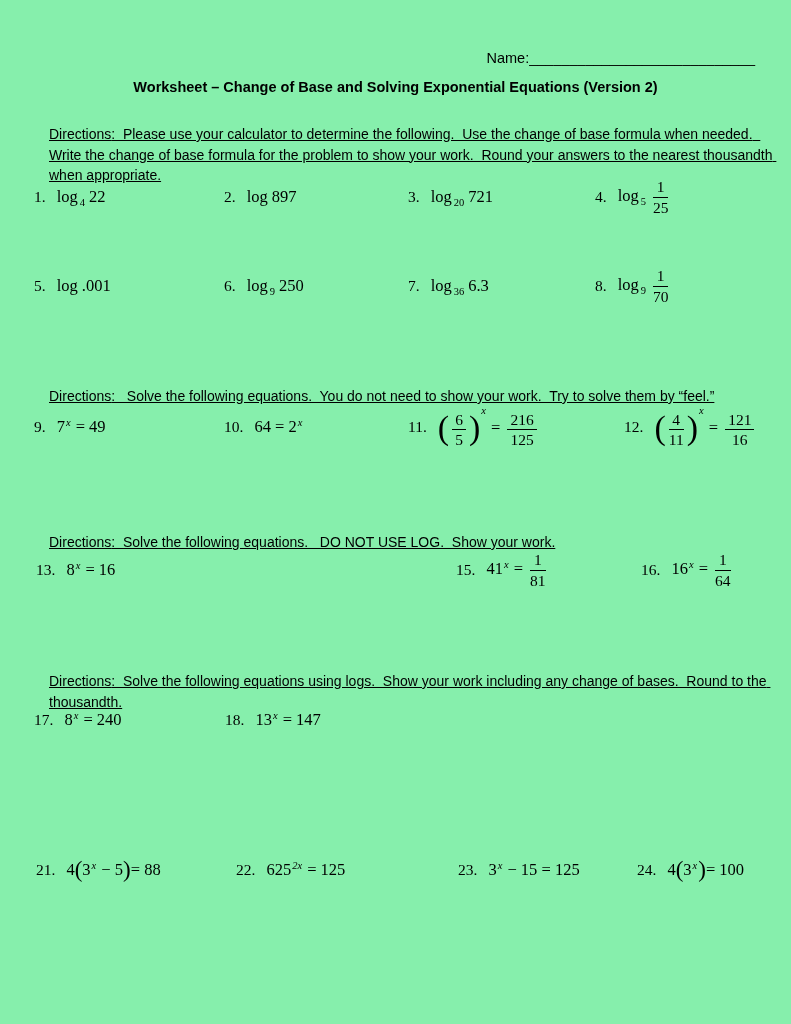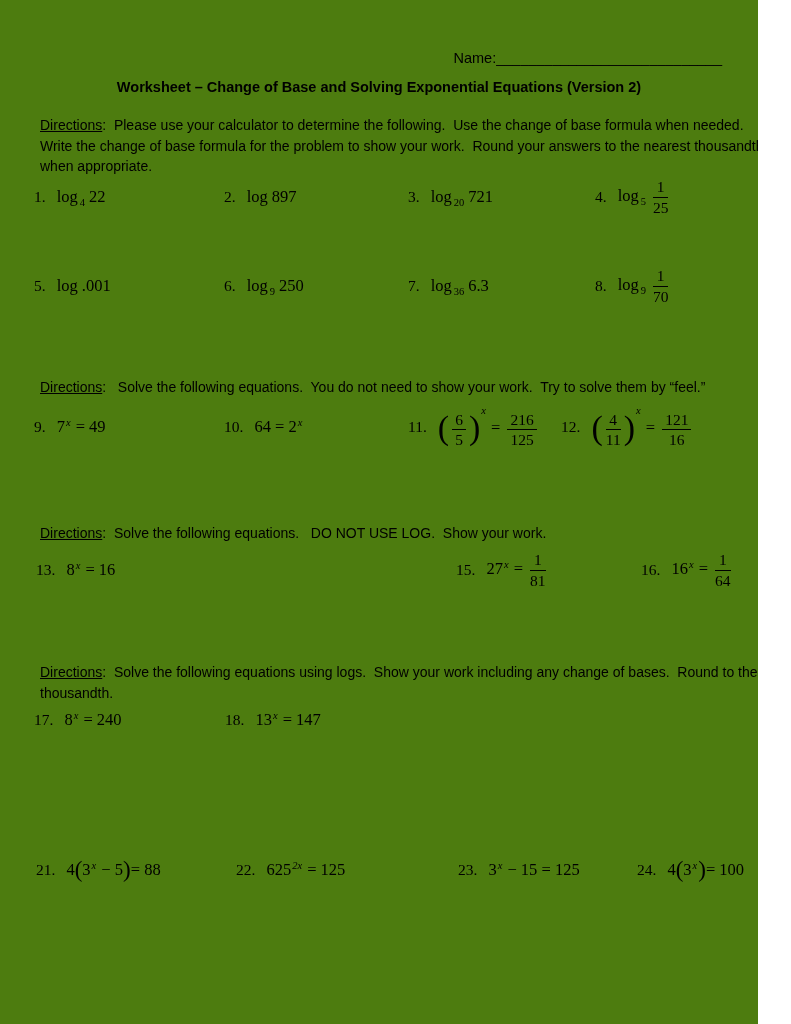--- a/index.html
+++ b/index.html
@@ -1,38 +1,38 @@
 <!DOCTYPE html>
 <html><head>
 <meta charset="utf-8">
 <style>
   html,body{margin:0;padding:0;background:#fff;}
   .page{
     position:relative;
-    width:730px;height:1024px;
-    background:#4d7c0f;
+    width:791px;height:1024px;
+    background:#86efac;
     color:#000;
     font-family:"Liberation Sans",sans-serif;
     overflow:hidden;
-    padding-left:28px;
   }
   
   .name-row{
     position:absolute;top:50px;right:36px;
     font-size:14.5px;
   }
   .page-title{
     position:absolute;top:79px;left:0;width:100%;
     text-align:center;font-weight:700;font-size:14.5px;margin:0;
   }
   
   .directions{
-    position:absolute;left:33px;width:728px;margin:7px;
+    position:absolute;left:33px;width:728px;margin:16px;
     font-size:14px;line-height:20.5px;
     white-space:pre-wrap;
+    text-decoration:underline;
   }
   .dir-label{text-decoration:underline;}
   
   .prob-row{position:absolute;left:0;width:791px;height:68px;}
   .problem{
     position:absolute;top:0;height:68px;
     display:flex;align-items:center;
     font-family:"Liberation Serif","DejaVu Serif",serif;
     font-size:16.5px;
   }
@@ -112,36 +112,36 @@
         <span class="mexpr"><span class="mtxt">7</span><span class="msup">x</span><span class="mtxt"> = 49</span></span>
       </div>
     <div class="problem" style="left:224px">
         <span class="pnum">10.</span>
         <span class="mexpr"><span class="mtxt">64 = 2</span><span class="msup">x</span></span>
       </div>
     <div class="problem" style="left:408px">
         <span class="pnum">11.</span>
         <span class="mexpr"><span class="mparen lg">(</span><span class="mfrac"><span class="fn">6</span><span class="fd">5</span></span><span class="mparen lg">)</span><span class="msup hi">x</span><span class="mtxt"> = </span><span class="mfrac"><span class="fn">216</span><span class="fd">125</span></span></span>
       </div>
-    <div class="problem" style="left:561px">
+    <div class="problem" style="left:624px">
         <span class="pnum">12.</span>
         <span class="mexpr"><span class="mparen lg">(</span><span class="mfrac"><span class="fn">4</span><span class="fd">11</span></span><span class="mparen lg">)</span><span class="msup hi">x</span><span class="mtxt"> = </span><span class="mfrac"><span class="fn">121</span><span class="fd">16</span></span></span>
       </div>
   </div>
 
   <p class="directions" style="top:516px"><span class="dir-label">Directions</span><span>:  Solve the following equations.   DO NOT USE LOG.  Show your work.</span></p>
 
   <div class="prob-row" style="top:536px">
     <div class="problem" style="left:36px">
         <span class="pnum">13.</span>
         <span class="mexpr"><span class="mtxt">8</span><span class="msup">x</span><span class="mtxt"> = 16</span></span>
       </div>
     <div class="problem" style="left:456px">
         <span class="pnum">15.</span>
-        <span class="mexpr"><span class="mtxt">27</span><span class="msup">x</span><span class="mtxt"> = </span><span class="mfrac"><span class="fn">1</span><span class="fd">81</span></span></span>
+        <span class="mexpr"><span class="mtxt">41</span><span class="msup">x</span><span class="mtxt"> = </span><span class="mfrac"><span class="fn">1</span><span class="fd">81</span></span></span>
       </div>
     <div class="problem" style="left:641px">
         <span class="pnum">16.</span>
         <span class="mexpr"><span class="mtxt">16</span><span class="msup">x</span><span class="mtxt"> = </span><span class="mfrac"><span class="fn">1</span><span class="fd">64</span></span></span>
       </div>
   </div>
 
   <p class="directions" style="top:655px"><span class="dir-label">Directions</span><span>:  Solve the following equations using logs.  Show your work including any change of bases.  Round to the thousandth.</span></p>
 
   <div class="prob-row" style="top:686px">

